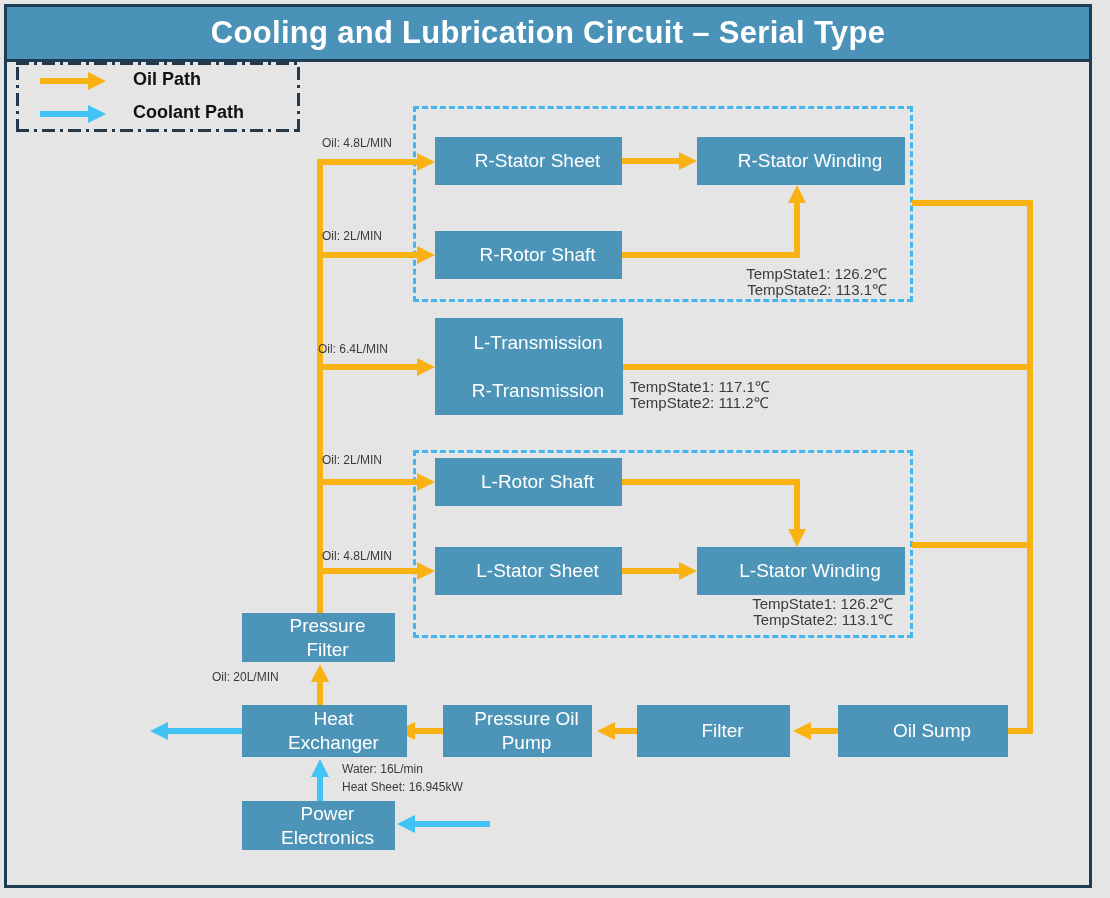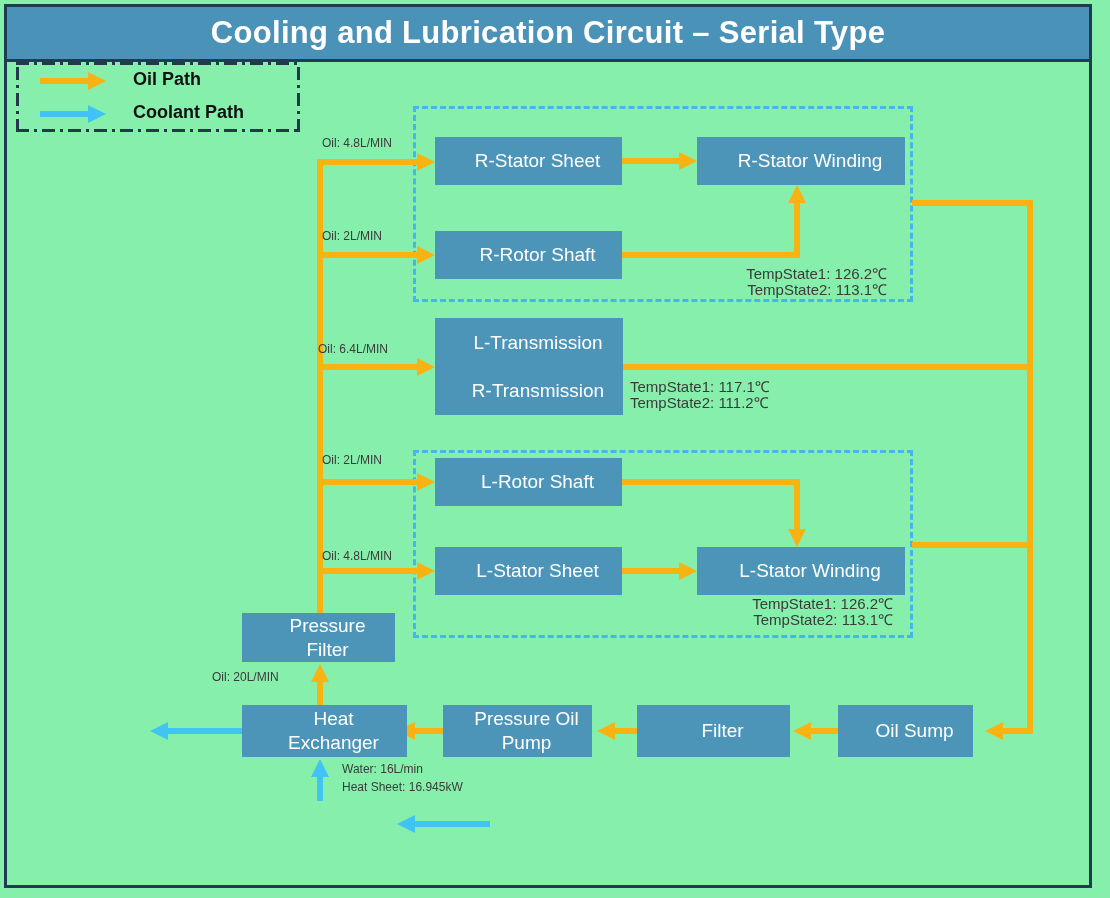--- a/index.html
+++ b/index.html
@@ -1,16 +1,16 @@
 <!DOCTYPE html>
 <html><head>
 <meta charset="utf-8">
 <style>
   html,body{margin:0;padding:0;background:#fff;}
-  .canvas{position:relative;width:1110px;height:898px;background:#86efac;
+  .canvas{position:relative;width:1110px;height:898px;background:#e5e5e5;
           font-family:"Liberation Sans",sans-serif;overflow:hidden;}
   .frame{position:absolute;left:4px;top:4px;width:1088px;height:884px;
          border:3px solid #1e3c52;box-sizing:border-box;}
   .titlebar{position:absolute;left:4px;top:4px;width:1088px;height:58px;
             background:#4a92b8;border:3px solid #1e3c52;box-sizing:border-box;
             display:flex;align-items:center;justify-content:center;
             color:#fff;font-size:31px;font-weight:bold;letter-spacing:.3px;}
   .box{position:absolute;background:#4d95b8;color:#fff;font-size:19px;line-height:24px;
        display:flex;align-items:center;justify-content:center;text-align:center;
        white-space:pre-line;box-sizing:border-box;padding-left:18px;}
@@ -135,21 +135,23 @@
   <div class="box" style="left:435px;top:458px;width:187px;height:48px">L-Rotor Shaft</div>
   <div class="box" style="left:435px;top:547px;width:187px;height:48px">L-Stator Sheet</div>
   <div class="box" style="left:697px;top:547px;width:208px;height:48px">L-Stator Winding</div>
   <div class="box" style="left:242px;top:613px;width:153px;height:49px">Pressure
 Filter</div>
   <div class="box" style="left:242px;top:705px;width:165px;height:52px">Heat
 Exchanger</div>
   <div class="box" style="left:443px;top:705px;width:149px;height:52px">Pressure Oil
 Pump</div>
   <div class="box" style="left:637px;top:705px;width:153px;height:52px">Filter</div>
-  <div class="box" style="left:838px;top:705px;width:135px;height:52px">Oil Sump</div>
+  <div class="box" style="left:838px;top:705px;width:170px;height:52px">Oil Sump</div>
+  <div class="box" style="left:242px;top:801px;width:153px;height:49px">Power
+Electronics</div>
 
   <div class="temps right" style="left:697px;top:266px;width:190px">
     <div>TempState1: 126.2℃</div>
     <div>TempState2: 113.1℃</div>
   </div>
   <div class="temps" style="left:630px;top:379px">
     <div>TempState1: 117.1℃</div>
     <div>TempState2: 111.2℃</div>
   </div>
   <div class="temps right" style="left:701px;top:596px;width:192px">

